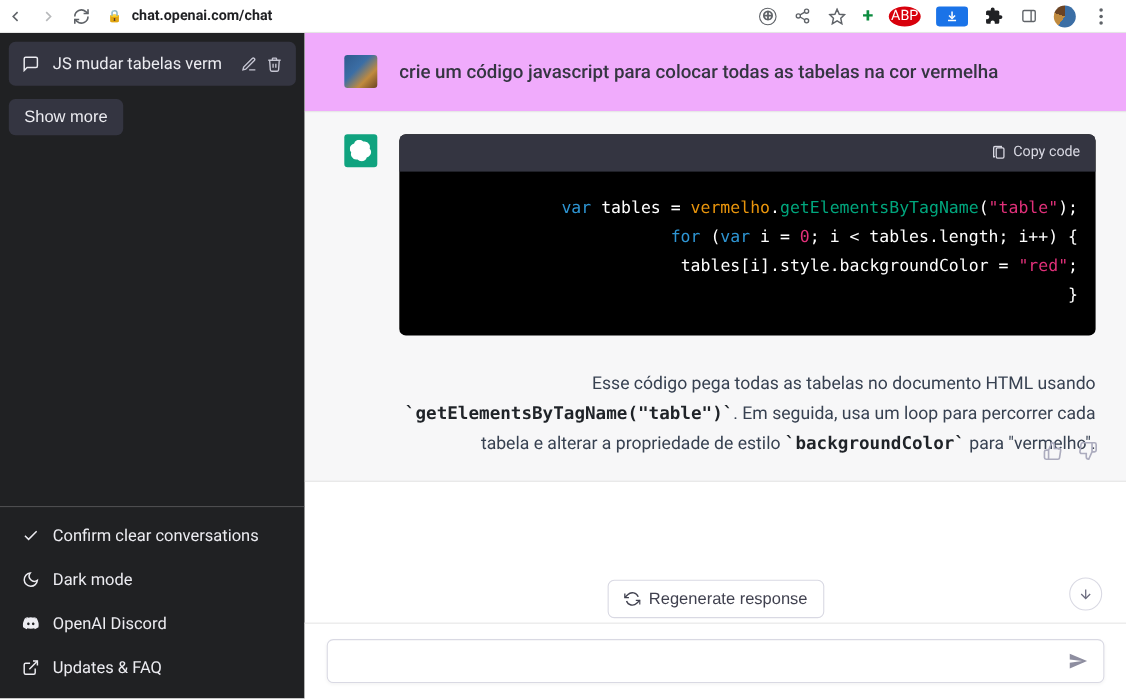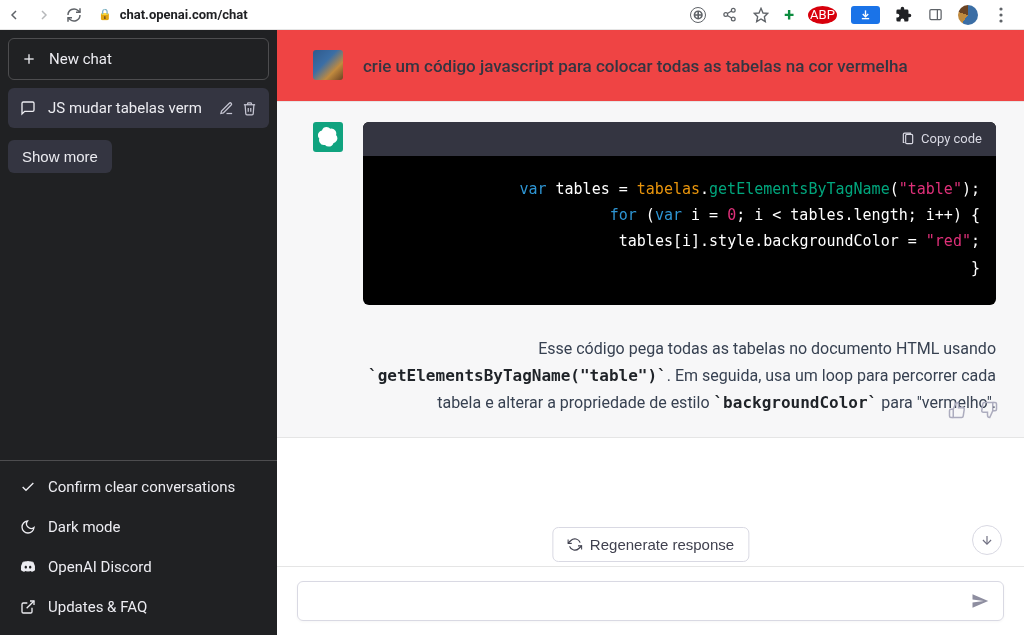--- a/index.html
+++ b/index.html
@@ -33,21 +33,21 @@
   .side-item .trailing { display:flex; gap:8px; color:#c5c5d2; }
   .showmore-wrap { display:flex; justify-content:flex-start; margin-top:12px; }
   .showmore { background:#343541; border:none; color:#ececf1; padding:8px 14px; border-radius:6px; font-size:15px; cursor:pointer; }
   .side-spacer { flex:1; }
   .side-sep { height:1px; background:#4d4d4f; margin:6px -8px 6px -8px; }
   .bottom-items .side-item { font-size:15px; }
 
   .main { flex:1; background:#ffffff; display:flex; flex-direction:column; position:relative; min-width:0; }
   .conversation { flex:1; overflow-y:auto; }
   .msg { display:flex; gap:20px; padding: 20px 28px 20px 36px; }
-  .msg.user { background:#ef4444; }
+  .msg.user { background:#f0abfc; }
   .msg.assistant { background:#f7f7f8; border-top:1px solid #e5e5e5; border-bottom:1px solid #e5e5e5; position:relative;text-align:right; }
   .msg .avatar { width:30px; height:30px; border-radius:3px; flex:0 0 auto; }
   .user .avatar { background: linear-gradient(135deg,#2f5a8d 0%, #3b6ea5 40%, #c08a3e 70%, #6b4323 100%); }
   .assistant .avatar { background:#10a37f; display:flex; align-items:center; justify-content:center; }
   .assistant .avatar svg { width:20px; height:20px; }
   .msg .content { flex:1; min-width:0; color:#374151; font-size:16px; line-height:1.7; }
   .user .content { color:#343541; font-size:17px; font-weight:500; padding-top:2px; }
 
   .codeblock { background:#000; border-radius:6px; overflow:hidden; margin-bottom:30px; }
   .codeblock .head { background:#343541; color:#d9d9e3; display:flex; justify-content:flex-end; align-items:center; padding:6px 14px; font-size:13px; gap:6px; }
@@ -142,27 +142,20 @@
           <circle cx="2" cy="2" r="1.6"></circle>
           <circle cx="2" cy="8" r="1.6"></circle>
           <circle cx="2" cy="14" r="1.6"></circle>
         </svg>
       </span>
   </div>
 </div>
 
 <div class="app">
   <aside class="sidebar">
-    <div class="side-btn new-chat">
-      <svg width="16" height="16" viewBox="0 0 24 24" fill="none" stroke="currentColor" stroke-width="2">
-          <line x1="12" y1="5" x2="12" y2="19"></line>
-          <line x1="5" y1="12" x2="19" y2="12"></line>
-        </svg>
-      <span>New chat</span>
-    </div>
 
     <div class="side-item active">
       <svg width="16" height="16" viewBox="0 0 24 24" fill="none" stroke="currentColor" stroke-width="2">
           <path d="M21 15a2 2 0 0 1-2 2H7l-4 4V5a2 2 0 0 1 2-2h14a2 2 0 0 1 2 2z"></path>
         </svg>
       <span class="label">JS mudar tabelas verm</span>
       <span class="trailing">
         <svg width="15" height="15" viewBox="0 0 24 24" fill="none" stroke="currentColor" stroke-width="2">
             <path d="M12 20h9"></path>
             <path d="M16.5 3.5a2.12 2.12 0 0 1 3 3L7 19l-4 1 1-4z"></path>
@@ -230,21 +223,21 @@
         </div>
         <div class="content">
           <div class="codeblock">
             <div class="head">
               <svg width="14" height="14" viewBox="0 0 24 24" fill="none" stroke="currentColor" stroke-width="2">
                   <rect x="8" y="4" width="12" height="16" rx="2"></rect>
                   <path d="M16 4V2H6a2 2 0 0 0-2 2v14h2"></path>
                 </svg>
               <span>Copy code</span>
             </div>
-<pre><span class="tok-kw">var</span> <span class="tok-ident">tables</span> <span class="tok-op">=</span> <span class="tok-obj">tabelas</span><span class="tok-ident">.</span><span class="tok-method">getElementsByTagName</span><span class="tok-ident">(</span><span class="tok-str">"table"</span><span class="tok-ident">);</span>
+<pre><span class="tok-kw">var</span> <span class="tok-ident">tables</span> <span class="tok-op">=</span> <span class="tok-obj">vermelho</span><span class="tok-ident">.</span><span class="tok-method">getElementsByTagName</span><span class="tok-ident">(</span><span class="tok-str">"table"</span><span class="tok-ident">);</span>
 <span class="tok-kw">for</span> <span class="tok-ident">(</span><span class="tok-kw">var</span> <span class="tok-ident">i</span> <span class="tok-op">=</span> <span class="tok-num">0</span><span class="tok-ident">; i &lt; tables.length; i++) {</span>
 <span class="tok-ident">    tables[i].style.backgroundColor = </span><span class="tok-str">"red"</span><span class="tok-ident">;</span>
 <span class="tok-ident">}</span></pre>
           </div>
 
           <p class="prose">
             <span>Esse código pega todas as tabelas no documento HTML usando </span><code>`getElementsByTagName("table")`</code><span>. Em seguida, usa um loop para percorrer cada tabela e alterar a propriedade de estilo </span><code>`backgroundColor`</code><span> para "vermelho".</span>
           </p>
         </div>
 

